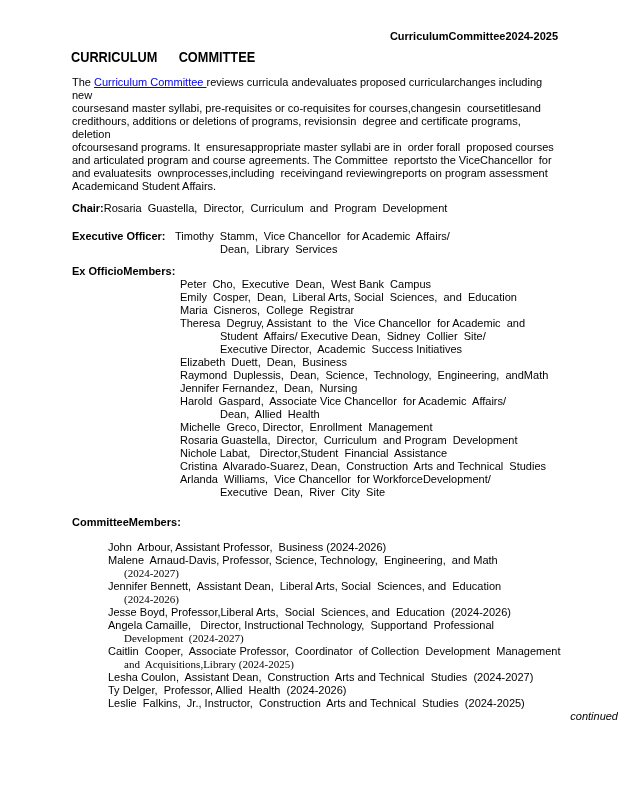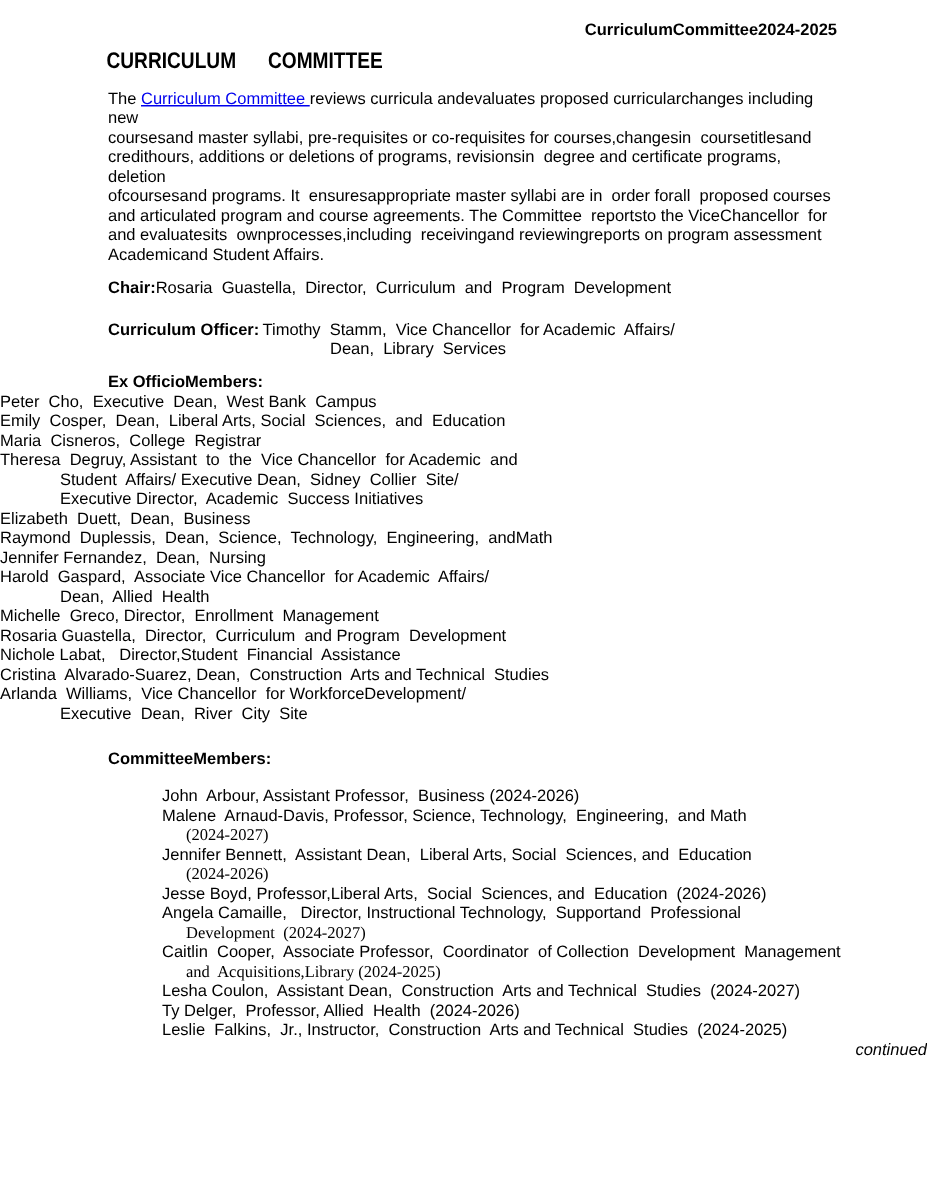--- a/index.html
+++ b/index.html
@@ -7,40 +7,40 @@
     position:relative;
     width:618px; height:800px;
     background:#ffffff;
     color:#000000;
     font-family:"Liberation Sans", sans-serif;
     font-size:11px; line-height:13px;
     overflow:hidden;
   }
   .line { white-space:pre-wrap; }
   .header-right {
-    margin-top:14px; padding-right:60px;
+    margin-top:30px; padding-right:60px;
     text-align:right; font-weight:bold;
     white-space:pre;
     padding-left:43px;
   }
   .title {
     margin:6px 0 0 71px;
     font-weight:bold; font-size:15px; line-height:16px;
     white-space:pre;
     transform:scaleX(0.85); transform-origin:left center;
   }
   .intro { margin:11px 0 0 72px; width:486px; }
   .intro a { color:#0000EE; text-decoration:underline; cursor:pointer; }
   .chair-row { margin:9px 0 0 72px; }
   .bold { font-weight:bold; }
   .exec-row { margin:15px 0 0 72px; display:flex; }
   .exec-label { flex:none; width:103px; font-weight:bold; }
   .exec-lines .line2 { margin-left:45px; }
   .section-heading { margin:9px 0 0 72px; font-weight:bold; }
-  .exo-list { }
+  .exo-list { margin-left:180px; }
   .exo-list .indent-1 { margin-left:40px; }
   .cm-heading { margin-top:17px; }
   .cm-list { margin-top:12px; margin-left:108px; }
   .cm-list .indent-1 { margin-left:16px;font-family:Liberation Serif, serif; }
   .continued {
     text-align:right; font-style:italic;
   }
 </style>
 </head>
 <body>
@@ -57,21 +57,21 @@
     <div class="line">credithours, additions or deletions of programs, revisionsin  degree and certificate programs, deletion</div>
     <div class="line">ofcoursesand programs. It  ensuresappropriate master syllabi are in  order forall  proposed courses</div>
     <div class="line">and articulated program and course agreements. The Committee  reportsto the ViceChancellor  for</div>
     <div class="line">and evaluatesits  ownprocesses,including  receivingand reviewingreports on program assessment</div>
     <div class="line">Academicand Student Affairs.</div>
   </div>
 
   <div class="chair-row line"><span class="bold">Chair:</span><span>Rosaria  Guastella,  Director,  Curriculum  and  Program  Development</span></div>
 
   <div class="exec-row">
-    <div class="exec-label line">Curriculum Officer:</div>
+    <div class="exec-label line">Executive Officer:</div>
     <div class="exec-lines">
       <div class="line">Timothy  Stamm,  Vice Chancellor  for Academic  Affairs/</div>
       <div class="line line2">Dean,  Library  Services</div>
     </div>
   </div>
 
   <div class="section-heading">Ex OfficioMembers:</div>
   <div class="exo-list">
       <div class="line">Peter  Cho,  Executive  Dean,  West Bank  Campus</div>
       <div class="line">Emily  Cosper,  Dean,  Liberal Arts, Social  Sciences,  and  Education</div>

